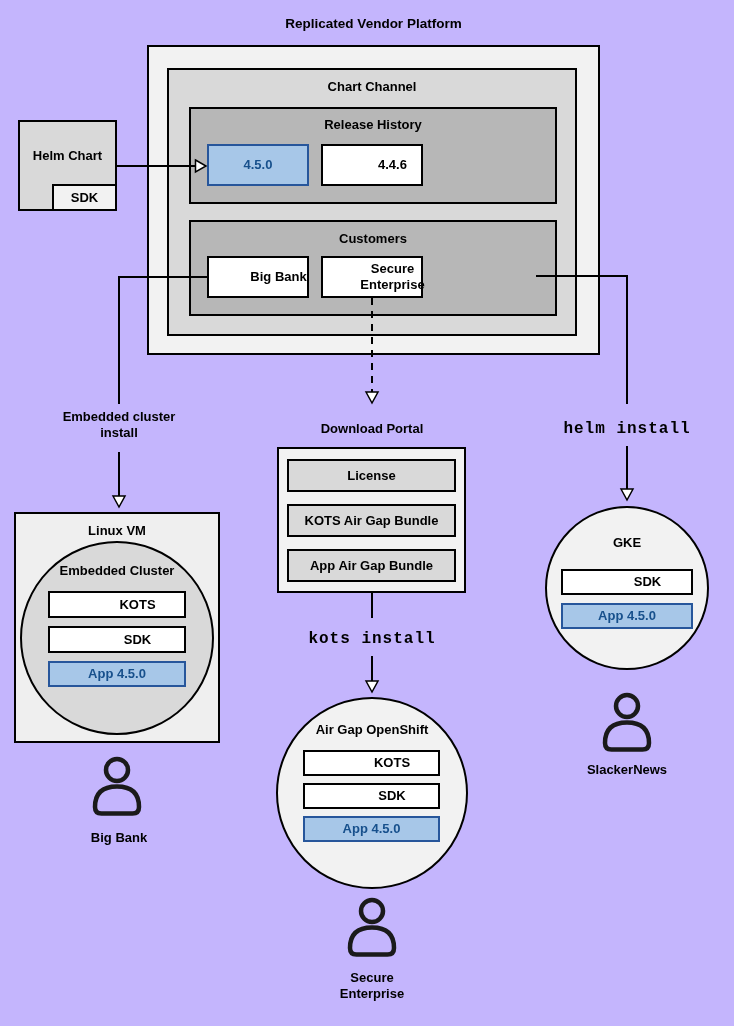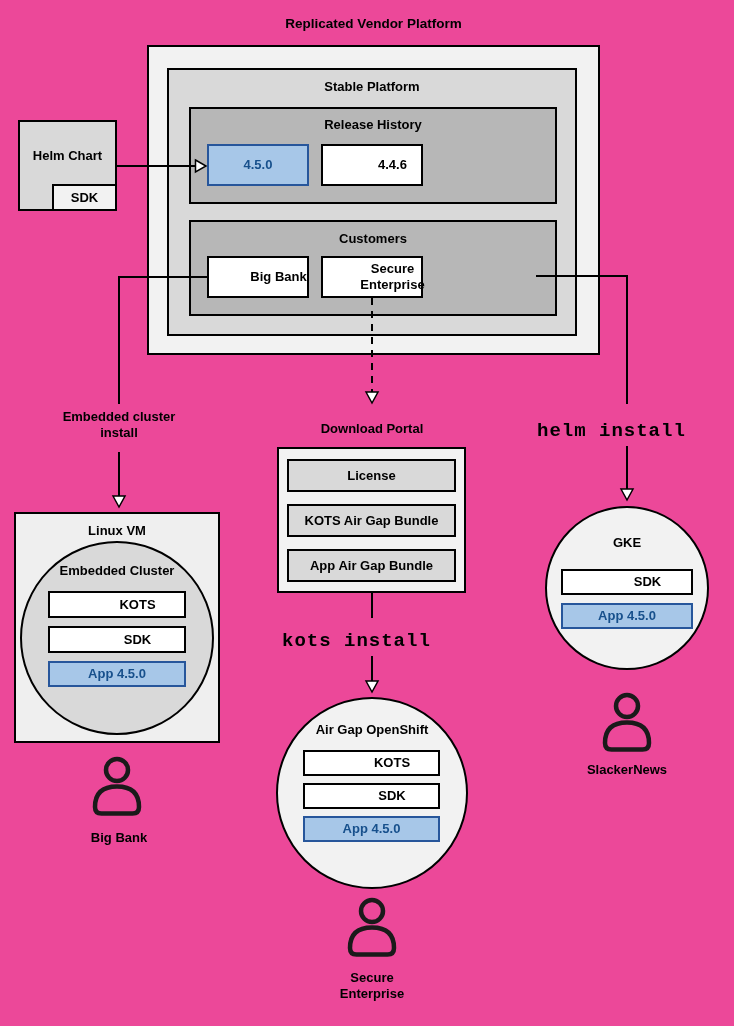--- a/index.html
+++ b/index.html
@@ -1,42 +1,42 @@
 <!DOCTYPE html>
 <html><head>
 <meta charset="utf-8">
 <style>
   html,body{margin:0;padding:0;background:#fff;}
-  .canvas{position:relative;width:734px;height:1026px;background:#ec4899;overflow:hidden;
+  .canvas{position:relative;width:734px;height:1026px;background:#c4b5fd;overflow:hidden;
           font-family:"Liberation Sans",sans-serif;color:#000;}
   .box{position:absolute;box-sizing:border-box;border:2px solid #000;}
   .g1{background:#f2f2f2;}
   .g2{background:#d9d9d9;}
   .g3{background:#b7b7b7;}
   .gw{background:#ffffff;padding-left:41px;}
   .hl{background:#a7c7e8;border-color:#27569b;color:#17508c;}
   .lbl{font-weight:bold;font-size:13px;line-height:16px;}
   .tc{text-align:center;position:absolute;}
   .ctr{display:flex;align-items:center;justify-content:center;text-align:center;}
-  .mono{font-family:"Liberation Mono",monospace;font-weight:bold;font-size:19px;letter-spacing:1px;text-align:left;position:absolute;}
+  .mono{font-family:"Liberation Mono",monospace;font-weight:bold;font-size:16px;letter-spacing:1px;text-align:center;position:absolute;}
   .prewrap{white-space:pre-line;}
   svg.lines{position:absolute;left:0;top:0;pointer-events:none;}
   .person{position:absolute;}
 </style>
 </head>
 <body>
 
 <div class="canvas">
 
   <div class="lbl tc" style="left:147px;top:16px;width:453px;font-size:13.5px">Replicated Vendor Platform</div>
 
   <div class="box g1" style="left:147px;top:45px;width:453px;height:310px"></div>
 
   <div class="box g2" style="left:167px;top:68px;width:410px;height:268px"></div>
-  <div class="lbl tc" style="left:167px;top:79px;width:410px">Stable Platform</div>
+  <div class="lbl tc" style="left:167px;top:79px;width:410px">Chart Channel</div>
 
   <div class="box g3" style="left:189px;top:107px;width:368px;height:97px"></div>
   <div class="lbl tc" style="left:189px;top:117px;width:368px">Release History</div>
 
   <div class="box hl ctr lbl" style="left:207px;top:144px;width:102px;height:42px">4.5.0</div>
   <div class="box gw ctr lbl" style="left:321px;top:144px;width:102px;height:42px">4.4.6</div>
 
   <div class="box g3" style="left:189px;top:220px;width:368px;height:96px"></div>
   <div class="lbl tc" style="left:189px;top:231px;width:368px">Customers</div>
 

